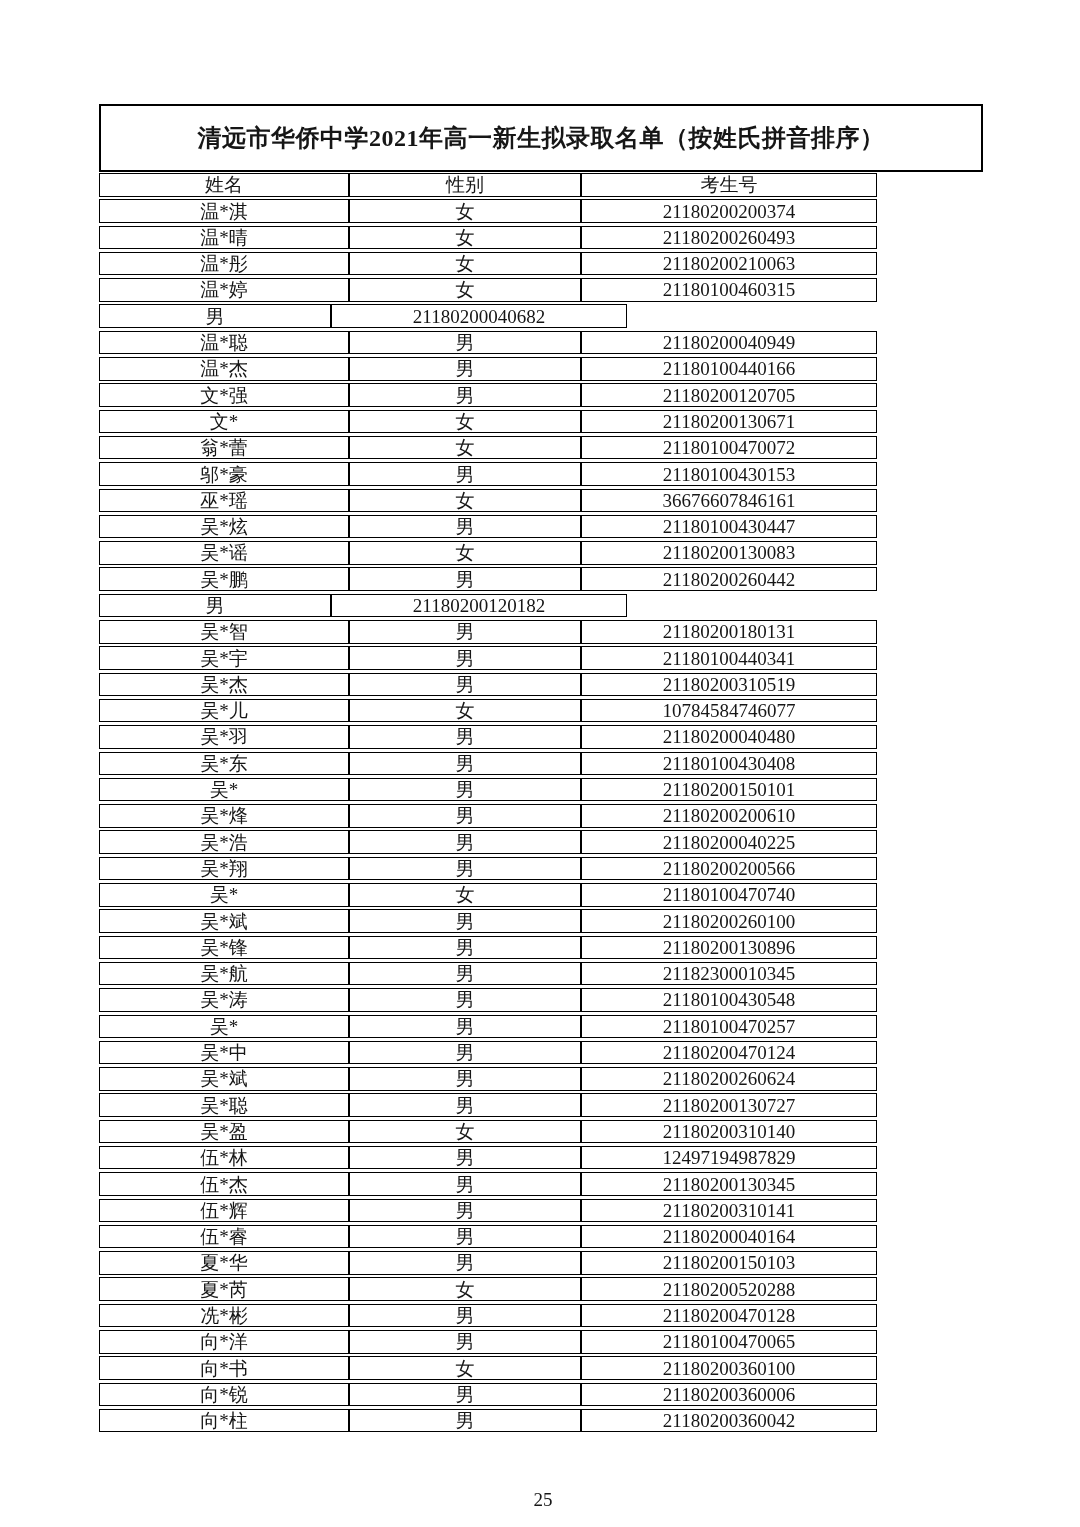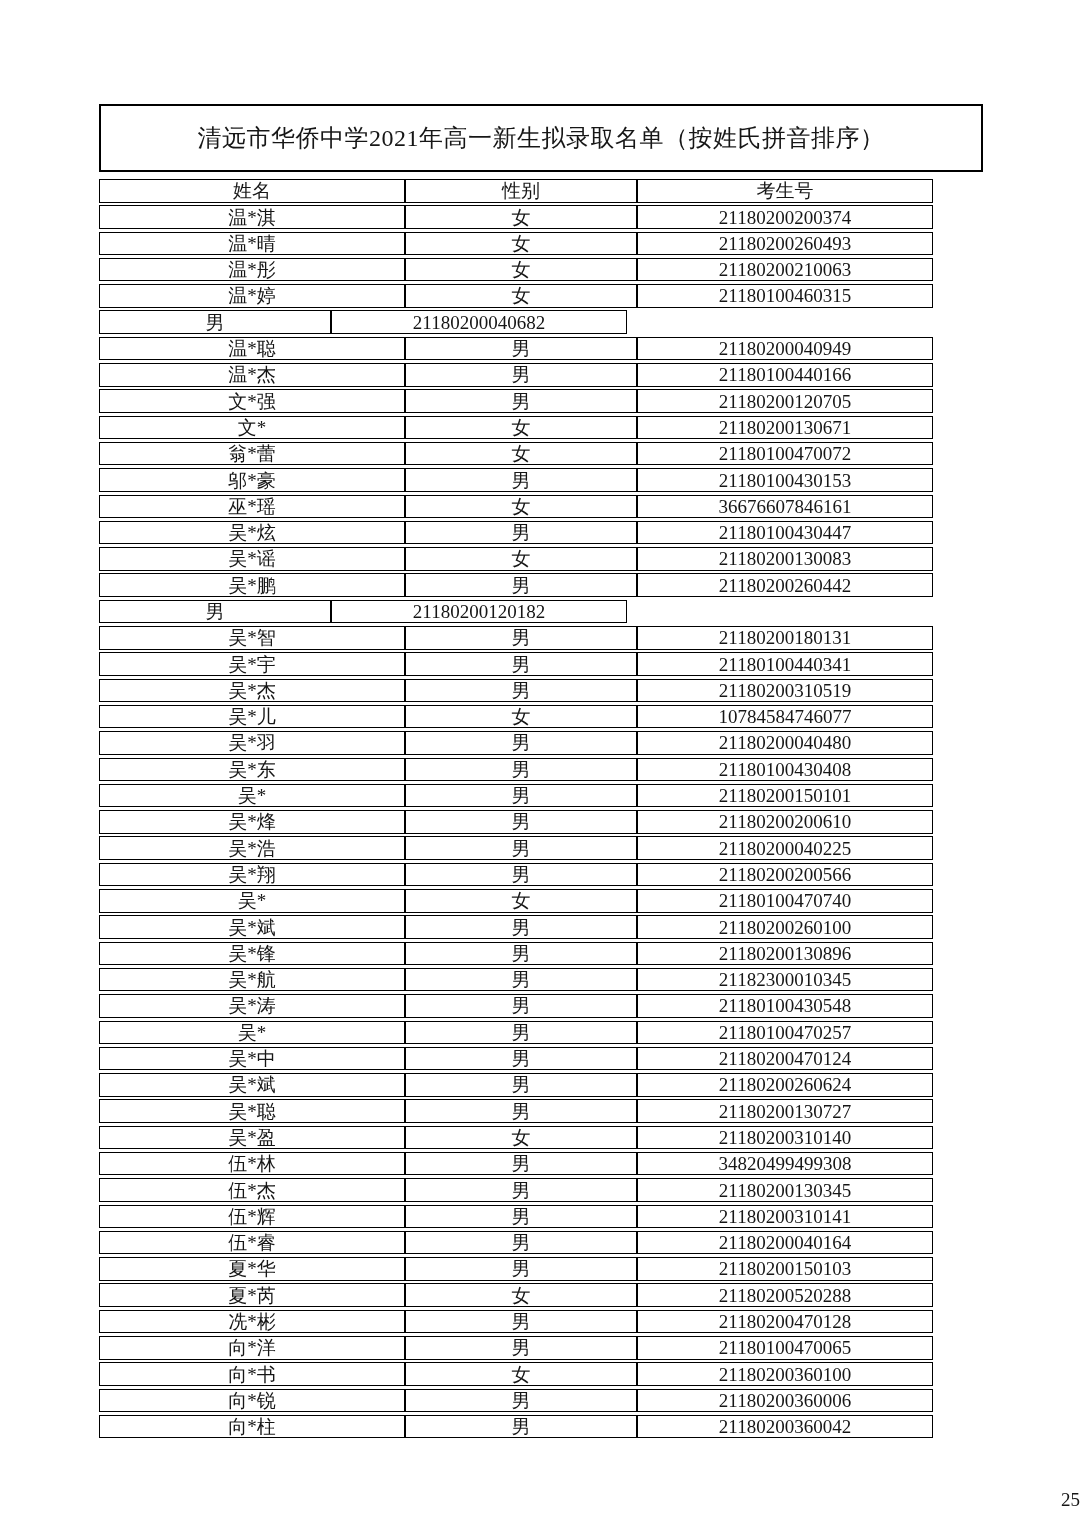--- a/index.html
+++ b/index.html
@@ -19,54 +19,54 @@
   .doc-table {
     position: absolute;
     left: 99px;
     top: 104px;
     width: 884px;
   }
   .title-box {
     box-sizing: border-box;
     border: 2px solid #000;
     height: 68px;
-    margin-bottom: 7px;
+    margin-bottom: 1px;
     display: flex;
     align-items: center;
     justify-content: center;
     font-size: 24px;
-    font-weight: normal;
+    font-weight: bold;
     letter-spacing: 0.5px;
     white-space: nowrap;
   }
   .trow {
     display: flex;
     margin-bottom: 2.8px;
   }
   .cell {
     box-sizing: border-box;
     border: 1.5px solid #000;
     height: 23.5px;
     display: flex;
     align-items: center;
     justify-content: center;
     font-size: 19px;
     line-height: 1;
     overflow: hidden;
     white-space: nowrap;
   }
-  .c0 { width: 306px; }
+  .c0 { width: 250px; }
   .c1 { width: 232px; }
   .c2 { width: 296px; }
   .page-number {
     position: absolute;
     left: 0;
     right: 0;
     top: 1489px;
-    text-align: right;
+    text-align: center;
     font-size: 19px;
     padding-left: 6px;
   }
 </style>
 </head>
 <body>
 
 <div class="page" style="color: rgb(22, 22, 22); background: rgb(255, 255, 255);">
   <div class="doc-table">
     <div class="title-box">清远市华侨中学2021年高一新生拟录取名单（按姓氏拼音排序）</div>
@@ -286,21 +286,21 @@
 
   <div class="trow">
     <div class="cell c0">吴*盈</div>
     <div class="cell c1">女</div>
     <div class="cell c2">21180200310140</div>
   </div>
 
   <div class="trow">
     <div class="cell c0">伍*林</div>
     <div class="cell c1">男</div>
-    <div class="cell c2">34820499499308</div>
+    <div class="cell c2">12497194987829</div>
   </div>
 
   <div class="trow">
     <div class="cell c0">伍*杰</div>
     <div class="cell c1">男</div>
     <div class="cell c2">21180200130345</div>
   </div>
 
   <div class="trow">
     <div class="cell c0">伍*辉</div>

